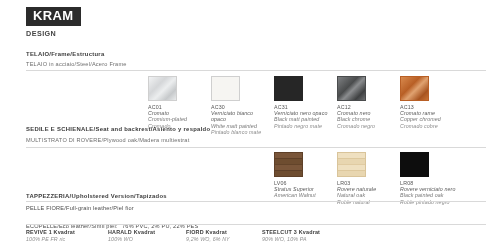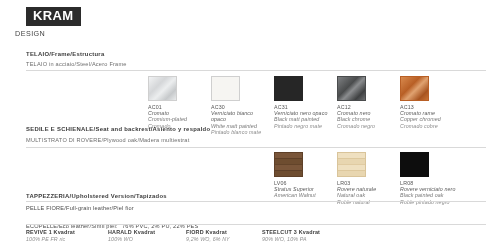--- a/index.html
+++ b/index.html
@@ -19,21 +19,21 @@
     background:#2b2b2b;
     color:#ffffff;
     font-weight:bold;
     font-size:13px;
     letter-spacing:0.4px;
     padding:2px 7px 3px 7px;
     line-height:1.05;
   }
 
   
-  .designer { position:absolute; left:15px; top:30px; }
+  .designer { position:absolute; left:26px; top:30px;font-weight:bold; }
   .designer .d-line {
     font-size:7.2px;
     letter-spacing:0.45px;
     line-height:8.6px;
     color:#444;
   }
 
   
   .sec-title {
     font-size:5.9px;

